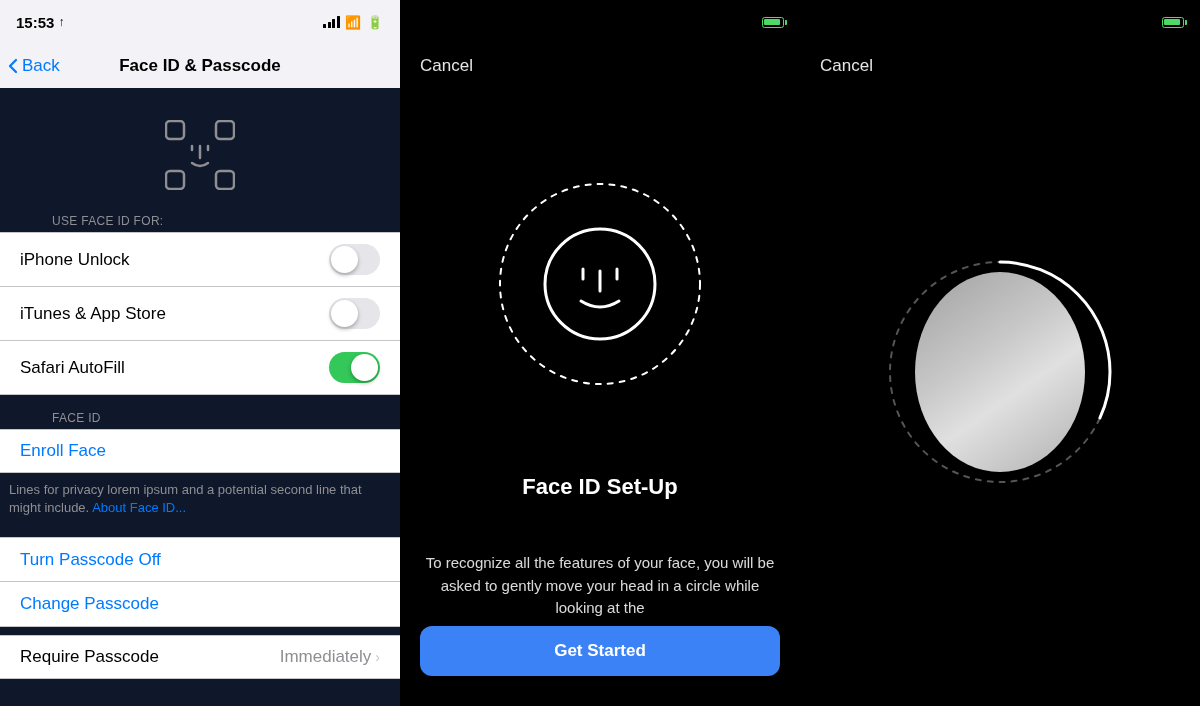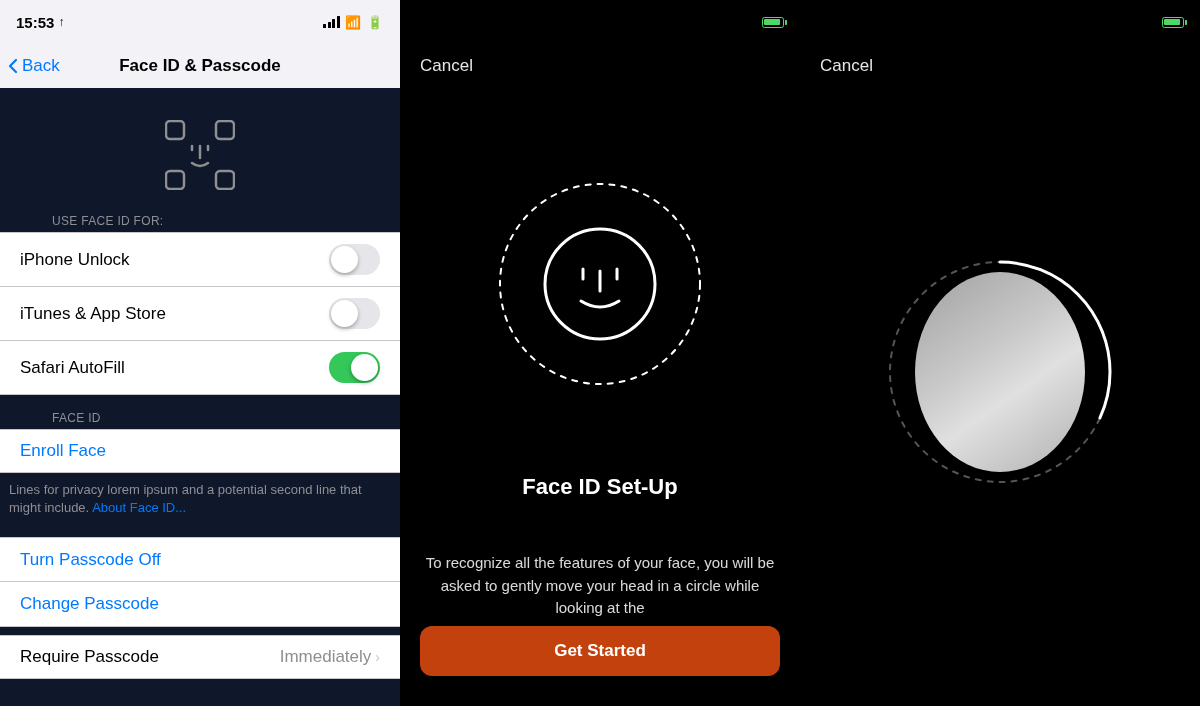--- a/index.html
+++ b/index.html
@@ -306,21 +306,21 @@
       opacity: 0.85;
       margin-bottom: 0;
     }
 
     .get-started-btn {
       position: absolute;
       bottom: 30px;
       left: 20px;
       right: 20px;
       height: 50px;
-      background: #c2410c;
+      background: #3b82f6;
       border-radius: 12px;
       display: flex;
       align-items: center;
       justify-content: center;
       cursor: pointer;
     }
 
     .get-started-label {
       color: #fff;
       font-size: 17px;

